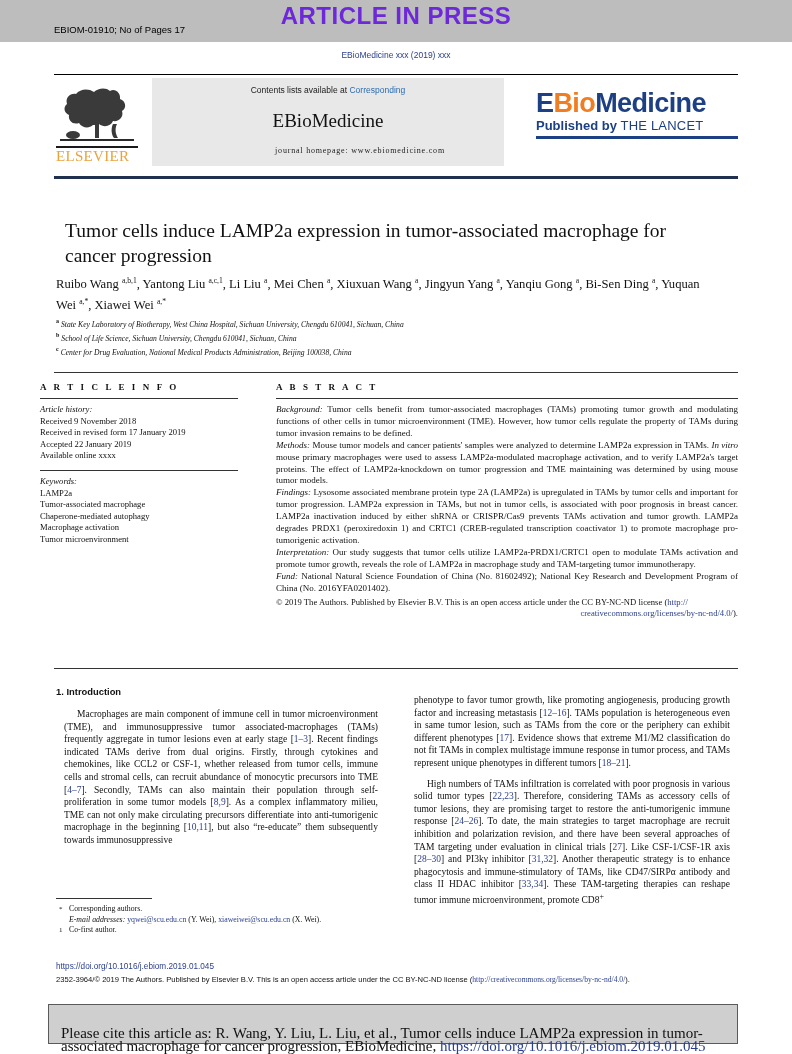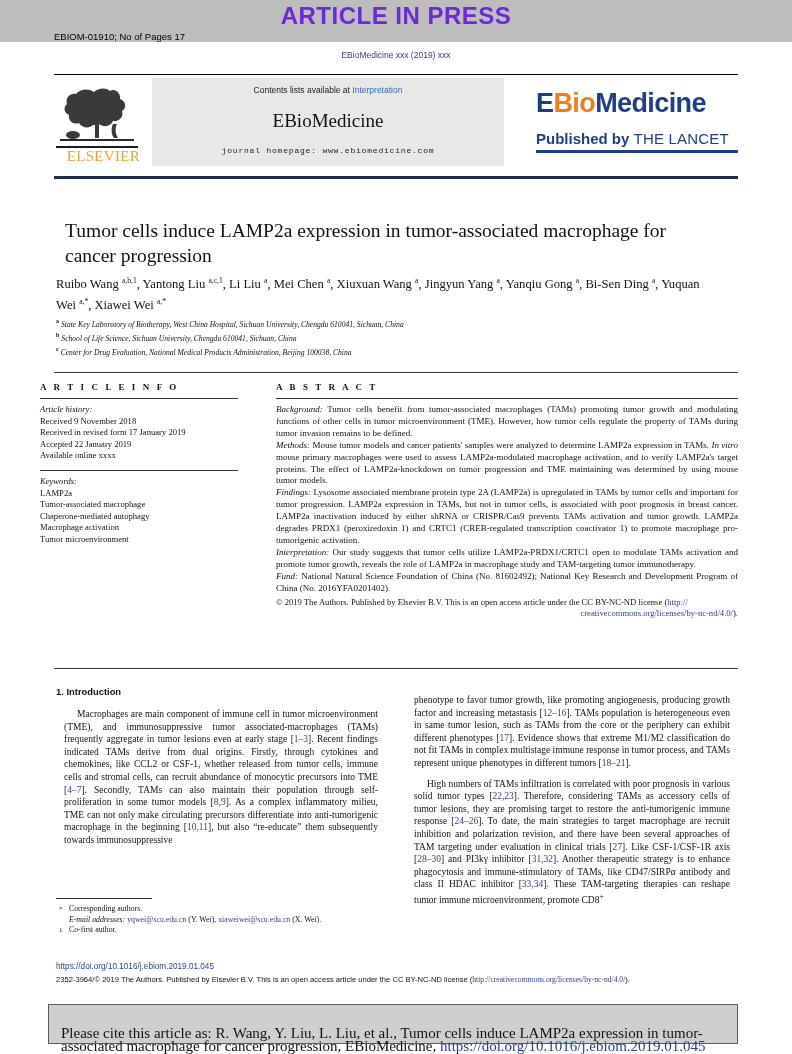--- a/index.html
+++ b/index.html
@@ -34,21 +34,21 @@
     width: 792px;
     text-align: center;
     font-family: "Liberation Sans", "DejaVu Sans", sans-serif;
     font-weight: bold;
     font-size: 24px;
     letter-spacing: .5px;
     color: #6d28d9;
   }
   .press-banner-code {
     position: absolute;
-    left: 54px; top: 31px;
+    left: 54px; top: 24px;
     font-family: "Liberation Sans", "DejaVu Sans", sans-serif;
     font-size: 9.5px;
     color: #000;
   }
 
   
   .running-head {
     position: absolute;
     left: 0; top: 50px;
     width: 792px;
@@ -79,21 +79,21 @@
   }
   .elsevier-tree {
     position: absolute;
     left: 4px; top: 2px;
     width: 78px; height: 66px;
   }
   .elsevier-word {
     position: absolute;
     left: 2px; top: 70px;
     width: 84px;
-    text-align: right;
+    text-align: left;
     font-family: "Liberation Serif", serif;
     font-size: 15px;
     letter-spacing: .3px;
     color: #e8a33d;
   }
   .elsevier-underline {
     position: absolute;
     left: 2px; top: 68px;
     width: 82px; height: 1.5px;
     background: #1a1a1a;
@@ -122,44 +122,45 @@
     text-align: center;
     font-family: "Liberation Serif", serif;
     font-size: 19px;
     color: #111;
   }
   .homepage-line {
     position: absolute;
     left: 0; top: 68px;
     width: 352px;
     text-align: center;
-    font-family: Liberation Mono, monospace;
+    font-family: Liberation Serif, serif;
     font-size: 8px;
     letter-spacing: .8px;
     color: #1a1a1a;
+    padding-left: 32px;
   }
   .ebm-logo {
     position: absolute;
     left: 482px; top: 12px;
     width: 202px;
   }
   .ebm-wordmark {
     font-family: "Liberation Sans", "DejaVu Sans", sans-serif;
     font-weight: bold;
     font-size: 27px;
     letter-spacing: -0.6px;
     color: #1d3f84;
     line-height: 1;
     white-space: nowrap;
   }
   .ebm-wordmark .orange { color: #f07d21; }
   .ebm-sub {
-    margin-top: 13px;
-    font-family: "Liberation Sans", "DejaVu Sans", sans-serif;
-    font-size: 15px;
+    margin-top: 1px;
+    font-family: "Liberation Sans", "DejaVu Sans", sans-serif;
+    font-size: 13px;
     color: #1d3f84;
     white-space: nowrap;
   }
   .ebm-sub b { font-weight: bold; }
   .ebm-sub .lancet { font-weight: normal; letter-spacing: .2px; }
   .ebm-underline {
     margin-top: 3px;
     width: 202px;
     height: 2.5px;
     background: #1d3f84;
@@ -392,21 +393,21 @@
           <path d="M55 44 C53 48, 53 54, 56 58 L60 58 C57 53, 57 48, 59 44 Z"></path>
         </g>
         <rect x="2" y="59" width="74" height="2" fill="#2a2a2a"></rect>
       </svg>
       <div class="elsevier-underline"></div>
       <div class="elsevier-word">ELSEVIER</div>
     </div>
 
     <div class="contents-box">
       <div class="contents-line">
-        <span>Contents lists available at </span><span class="sd">Interpretation</span>
+        <span>Contents lists available at </span><span class="sd">Corresponding</span>
       </div>
       <div class="journal-name">EBioMedicine</div>
       <div class="homepage-line">journal homepage: www.ebiomedicine.com</div>
     </div>
 
     <div class="ebm-logo">
       <div class="ebm-wordmark"><span>E</span><span class="orange">Bio</span><span>Medicine</span></div>
       <div class="ebm-sub"><b>Published by </b><span class="lancet">THE LANCET</span></div>
       <div class="ebm-underline"></div>
     </div>

